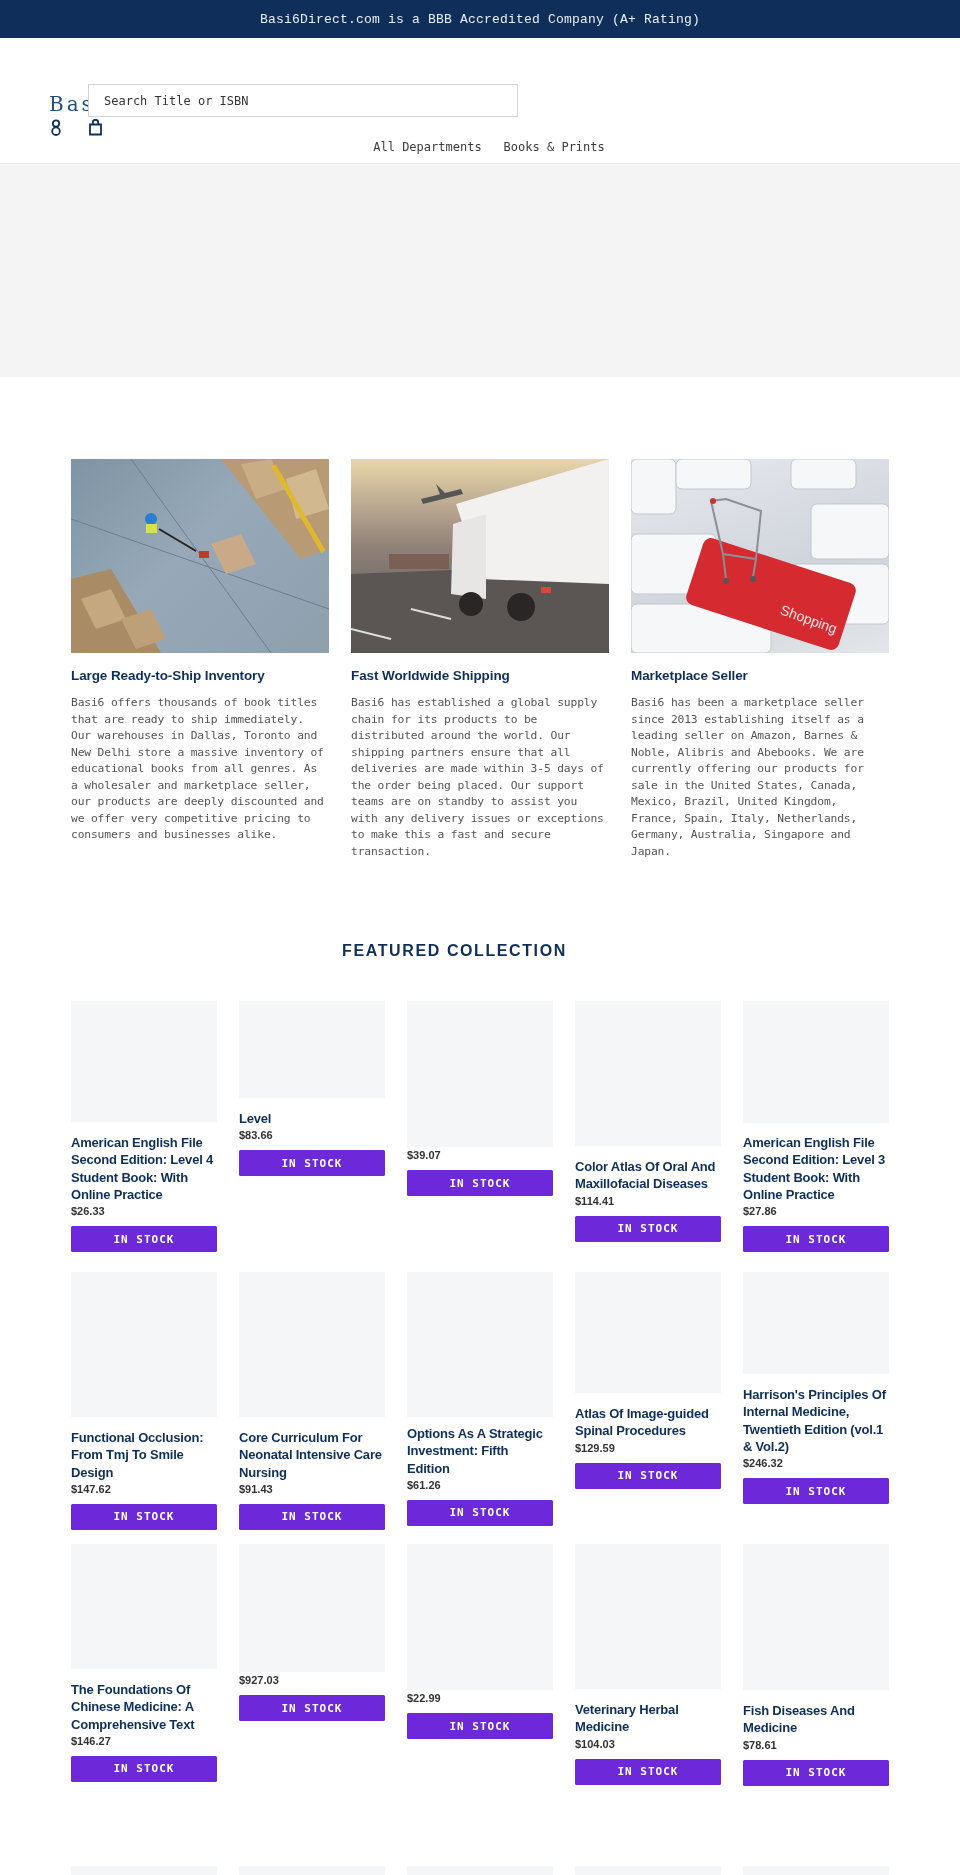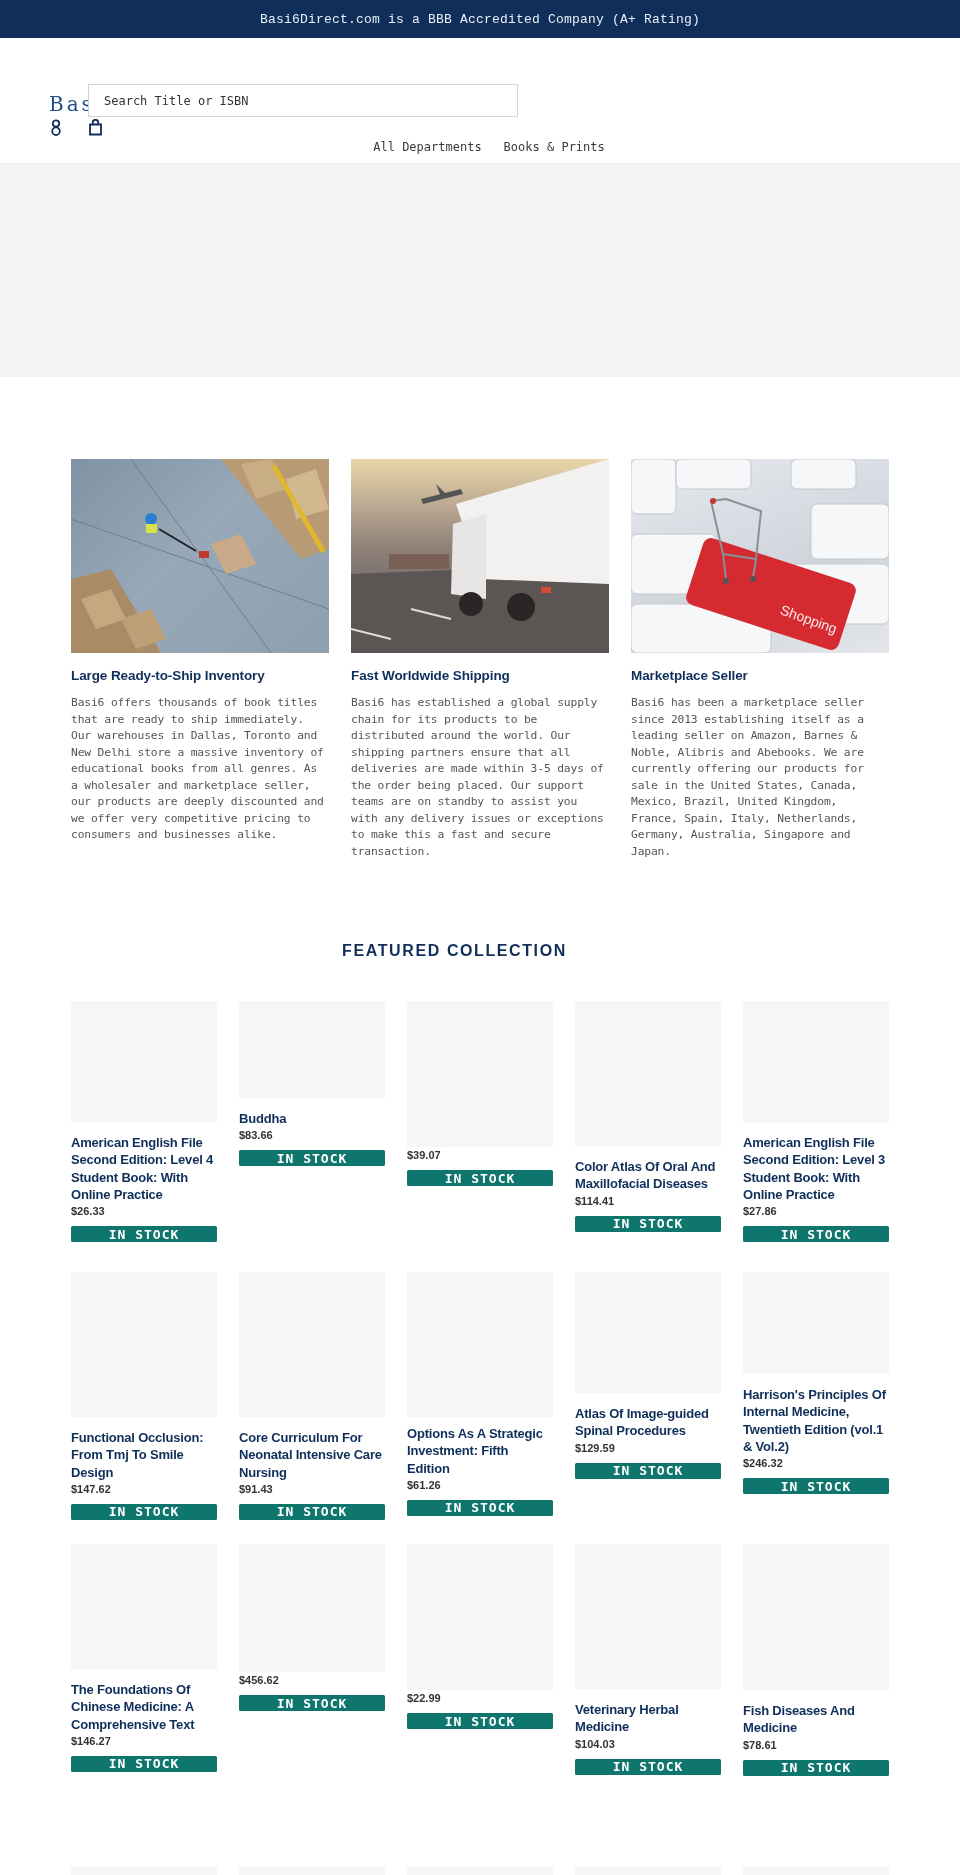--- a/index.html
+++ b/index.html
@@ -37,21 +37,21 @@
   .img-warehouse { background: linear-gradient(135deg, #7f93a4 0%, #97a9b8 45%, #8ea0ae 100%); }
   .img-truck { background: linear-gradient(180deg, #e9d7a9 0%, #b9a791 25%, #918278 45%, #7c7470 60%, #6b6664 100%); }
   .img-cart { background: linear-gradient(160deg, #e7eaef 0%, #cfd4db 60%, #e3e6ea 100%); }
 
   .featured-title { position: absolute; top: 942px; left: 0; width: 909px; text-align: center; font-size: 16px; letter-spacing: 1.6px; color: #0f2f5a; }
   .row-abs { position: absolute; left: 71px; display: flex; gap: 22px; }
   .card { width: 146px; }
   .card .thumb { width: 146px; background: #f5f6f8; }
   .card .title { margin-top: 10px; font-size: 13px; font-weight: bold; line-height: 17.3px; color: #0f2f5a; letter-spacing: -0.2px; }
   .card .price { margin-top: 2px; font-size: 11px; font-weight: bold; color: #333; }
-  .card .stock { margin-top: 9px; height: 16px; width: 146px; background: #0f766e; color: #fff; font-family: "DejaVu Sans Mono", monospace; font-size: 13px; font-weight: bold;
+  .card .stock { margin-top: 9px; height: 26px; width: 146px; background: #6d28d9; color: #fff; font-family: "DejaVu Sans Mono", monospace; font-size: 11px; font-weight: bold;
     letter-spacing: 1px; display: flex; align-items: center; justify-content: center; border-radius: 1.5px; border: none; cursor: pointer; }
 
   .peek { position: absolute; top: 1866px; left: 71px; display: flex; gap: 22px; }
   .peek div { width: 146px; height: 9px; background: #f5f6f8; }
 </style>
 </head>
 <body>
 
 <div class="announce">
   <span>Basi6Direct.com is a BBB Accredited Company (A+ Rating)</span>
@@ -159,21 +159,21 @@
 
 <div class="row-abs" style="top:1001px">
   <div class="card">
     <div class="thumb" style="height:121px"></div>
     <div class="title" style="margin-top:12px">American English File Second Edition: Level 4 Student Book: With Online Practice</div>
     <div class="price">$26.33</div>
     <button class="stock">IN STOCK</button>
   </div>
   <div class="card">
     <div class="thumb" style="height:97px"></div>
-    <div class="title" style="margin-top:12px">Buddha</div>
+    <div class="title" style="margin-top:12px">Level</div>
     <div class="price">$83.66</div>
     <button class="stock">IN STOCK</button>
   </div>
   <div class="card">
     <div class="thumb" style="height:146px"></div>
     <div class="price">$39.07</div>
     <button class="stock">IN STOCK</button>
   </div>
   <div class="card">
     <div class="thumb" style="height:145px"></div>
@@ -224,21 +224,21 @@
 
 <div class="row-abs" style="top:1544px">
   <div class="card">
     <div class="thumb" style="height:125px"></div>
     <div class="title" style="margin-top:12px">The Foundations Of Chinese Medicine: A Comprehensive Text</div>
     <div class="price">$146.27</div>
     <button class="stock">IN STOCK</button>
   </div>
   <div class="card">
     <div class="thumb" style="height:128px"></div>
-    <div class="price">$456.62</div>
+    <div class="price">$927.03</div>
     <button class="stock">IN STOCK</button>
   </div>
   <div class="card">
     <div class="thumb" style="height:146px"></div>
     <div class="price">$22.99</div>
     <button class="stock">IN STOCK</button>
   </div>
   <div class="card">
     <div class="thumb" style="height:145px"></div>
     <div class="title" style="margin-top:12px">Veterinary Herbal Medicine</div>

